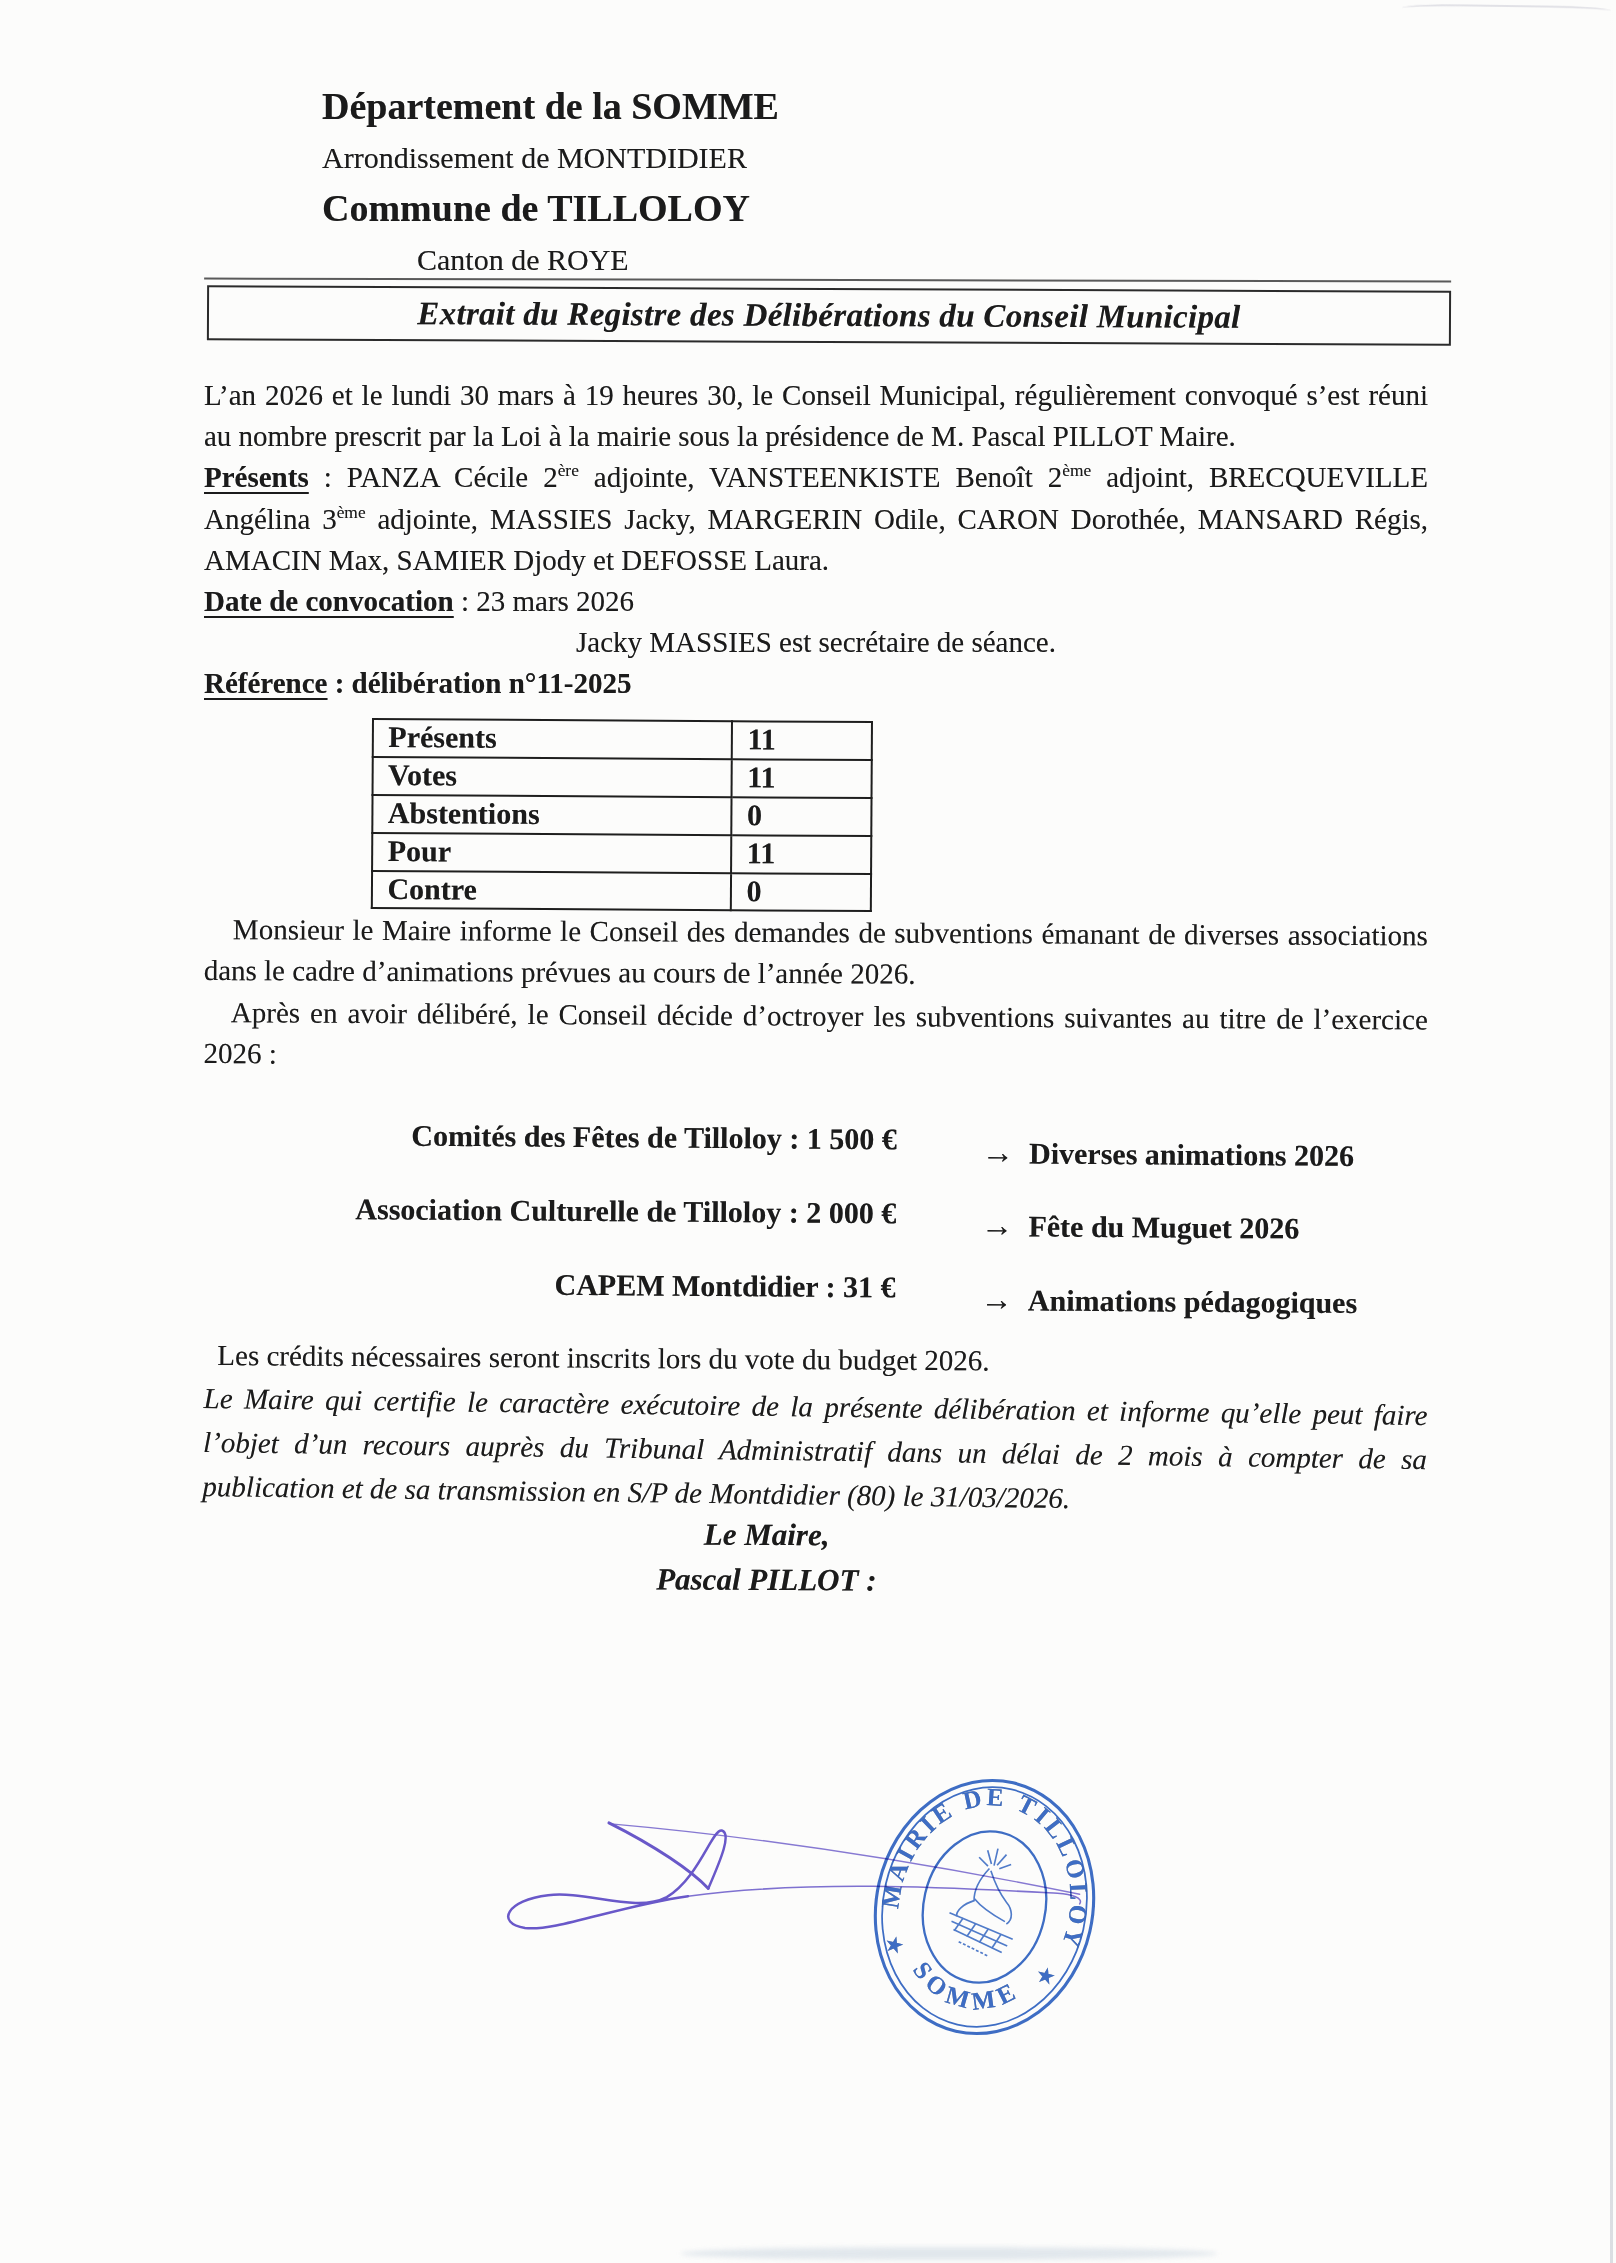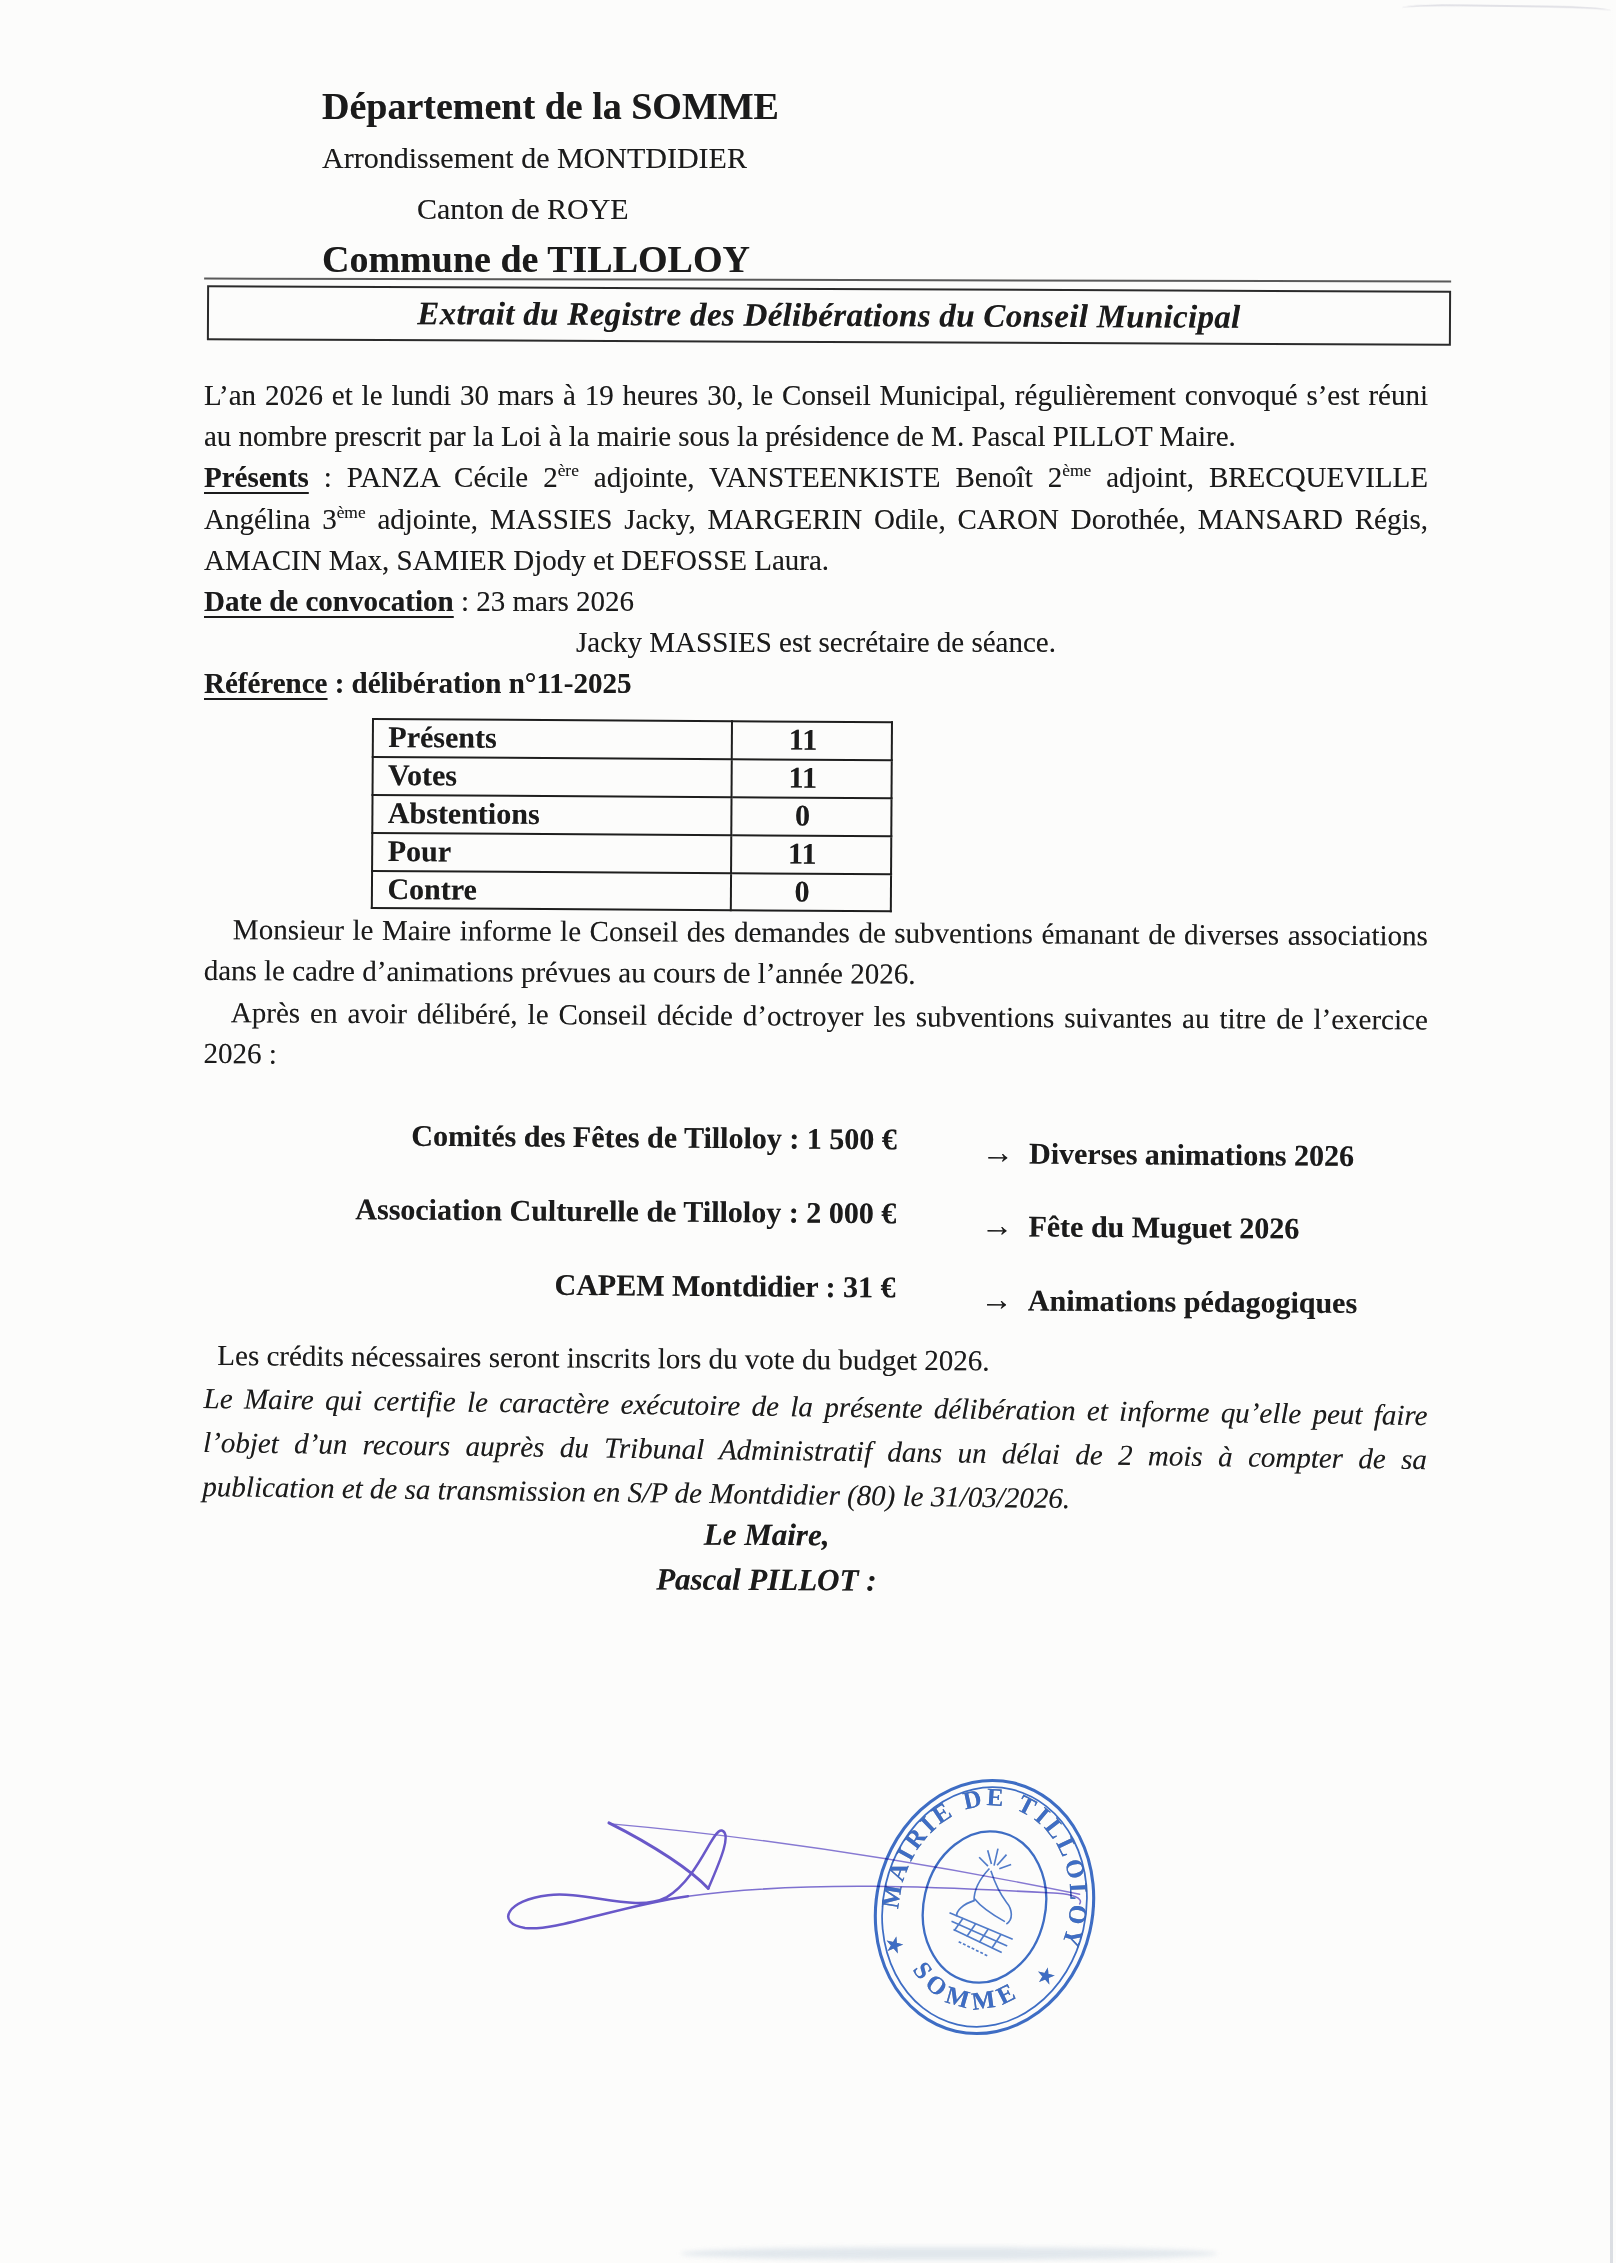--- a/index.html
+++ b/index.html
@@ -47,21 +47,21 @@
   .dateline{}
   .secretary{text-align:center;margin-top:5.8px;}
   .reference{margin-top:13.5px;font-weight:bold;}
   .subject{margin-top:21px;font-weight:bold;}
 
   .vote-table{margin:13.5px 0 0 168px;border-collapse:collapse;
     transform:rotate(.35deg);transform-origin:0 0;}
   .vote-table td{border:2.9px solid #1e1e1e;font-weight:bold;font-size:30px;
     padding:1px 9.7px 2.9px 14.5px;line-height:32px;}
   td.lbl{width:333px;}
-  td.val{width:111px;text-align:center;padding-right:32px;}
+  td.val{width:111px;text-align:left;padding-right:12px;}
 
   .inform{margin-top:56px;text-indent:29px;text-align:justify;
     transform:rotate(.3deg);transform-origin:0 0;}
   .decide{margin-top:33px;text-indent:27px;text-align:justify;
     transform:rotate(.35deg);transform-origin:0 0;}
 
   .subv{margin-top:39px;transform:rotate(.45deg);transform-origin:0 0;}
   .subv-row{display:flex;margin-bottom:19.3px;}
   .subv-name{width:693px;text-align:right;font-weight:bold;font-size:30px;line-height:42px;}
   .subv-purpose{margin-left:85px;font-weight:bold;font-size:30px;padding-top:11.6px;
@@ -93,22 +93,22 @@
 
 <div class="page">
 
   <div class="artifact-top"></div>
   <div class="artifact-bottom"></div>
   <div class="artifact-right"></div>
 
   <header class="doc-header">
     <div class="h-line h-bold">Département de la SOMME</div>
     <div class="h-line">Arrondissement de MONTDIDIER</div>
+    <div class="h-line h-bold">Commune de TILLOLOY</div>
     <div class="h-line h-indent">Canton de ROYE</div>
-    <div class="h-line h-bold">Commune de TILLOLOY</div>
   </header>
 
   <div class="title-box">
     <span class="title-text">Extrait du Registre des Délibérations du Conseil Municipal</span>
   </div>
 
   <main class="body-col">
 
     <p class="intro">L’an 2026 et le lundi 30 mars à 19 heures 30, le Conseil Municipal, régulièrement convoqué s’est réuni au nombre prescrit par la Loi à la mairie sous la présidence de M. Pascal PILLOT Maire.</p>
 

